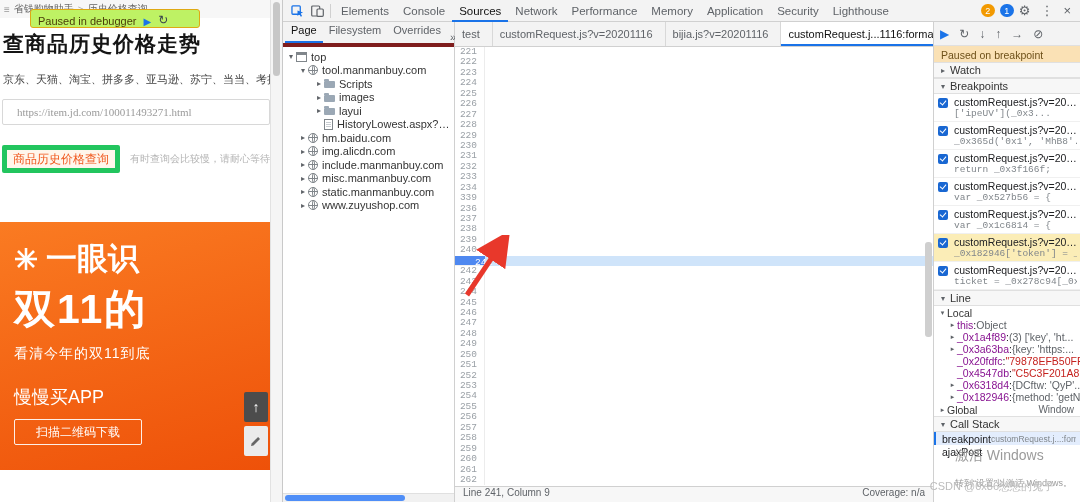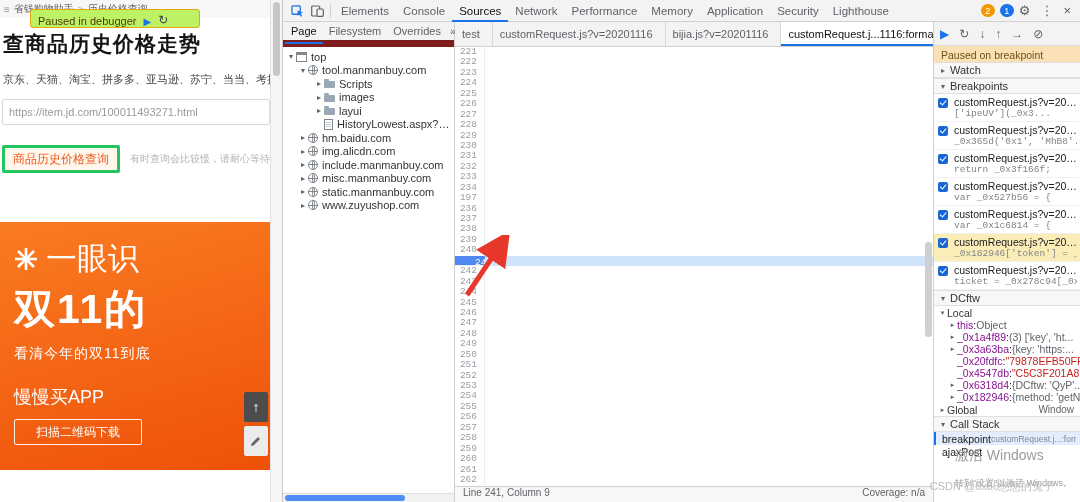--- a/index.html
+++ b/index.html
@@ -10,26 +10,26 @@
   
   .page-pane{width:283px;flex:none;position:relative;background:#fff;border-right:1px solid #c9c9c9;overflow:hidden}
   .crumbs{height:18px;background:#f7f7f7;display:flex;align-items:center;gap:4px;padding-left:4px;font-size:10px;color:#666}
   .crumb-ic{color:#999;font-size:10px}
   .crumbs .sep{color:#aaa}
   .paused-pill{position:absolute;left:30px;top:9px;width:170px;height:19px;background:#bef264;border:1px solid #dfa914;border-radius:3px;display:flex;align-items:flex-end;gap:7px;padding:0 7px;font-size:11px;color:#4a3c08;z-index:6}
   .pp-play{color:#1a73e8;font-size:10px}
   .pp-step{color:#39434e;font-size:12px}
   .page-title{margin:12px 0 0 3px;font-size:21px;font-weight:bold;color:#151515;letter-spacing:1px}
   .sites{margin:14px 0 0 3px;font-size:11px;color:#444;white-space:nowrap;overflow:hidden}
-  .url-input{display:block;margin:12px 0 0 2px;width:268px;height:26px;border:1px solid #d8d8d8;border-radius:2px;font-size:11px;color:#9a9a9a;padding:0 6px;background:#fff;font-family:Liberation Sans, sans-serif}
+  .url-input{display:block;margin:12px 0 0 2px;width:268px;height:26px;border:1px solid #d8d8d8;border-radius:2px;font-size:11px;color:#9a9a9a;padding:0 14px;background:#fff;font-family:Liberation Serif, serif}
   .qrow{margin:20px 0 0 2px;display:flex;align-items:center;gap:10px}
-  .qbtn{width:118px;height:28px;background:#fff6ec;border:3px solid #22c55e;color:#f0571d;font-size:12px;border-radius:2px;font-family:"Liberation Sans",sans-serif}
+  .qbtn{width:118px;height:28px;background:#fff6ec;border:5px solid #22c55e;color:#f0571d;font-size:12px;border-radius:2px;font-family:"Liberation Sans",sans-serif}
   .qhint{font-size:10px;color:#b5b5b5}
   .promo{position:absolute;left:0;top:222px;width:270px;height:248px;background:linear-gradient(165deg,#fa7b22,#ee5109);color:#fff;padding:16px 0 0 14px;overflow:hidden}
-  .p1{display:flex;align-items:center;gap:8px;font-size:31px;font-weight:normal}
+  .p1{display:flex;align-items:center;gap:8px;font-size:31px;font-weight:bold}
   .p2{font-size:41px;font-weight:800;margin-top:2px;letter-spacing:2px}
   .p3{font-size:14px;margin-top:8px;letter-spacing:1px}
   .p4{font-size:18px;margin-top:22px}
   .pbtn{margin-top:10px;width:128px;height:26px;line-height:24px;text-align:center;border:1px solid rgba(255,255,255,.9);font-size:12px;border-radius:2px}
   .fab{position:absolute;right:14px;width:24px;height:30px;display:flex;align-items:center;justify-content:center;border-radius:2px;z-index:7}
   .fab-top{top:392px;background:#4c4c4c;color:#fff;font-size:14px}
   .fab-edit{top:426px;background:#ebebeb;color:#555}
   .page-scrollbar{position:absolute;right:0;top:0;bottom:0;width:12px;background:#f5f5f5;border-left:1px solid #e2e2e2;z-index:8}
   .page-scrollbar .thumb{position:absolute;top:2px;left:2px;width:7px;height:74px;background:#c7c7c7;border-radius:4px}
 
@@ -41,21 +41,21 @@
   .dt-tab{font-size:11.5px;color:#5f6368;padding:0 7px;height:22px;line-height:22px;display:inline-block;white-space:nowrap}
   .dt-tab.active{color:#111;box-shadow:inset 0 -2px 0 #1a73e8}
   .badge{min-width:14px;height:13px;border-radius:7px;color:#fff;font-size:9px;display:flex;align-items:center;justify-content:center;padding:0 4px;margin-left:5px}
   .badge.warn{background:#f29900}
   .badge.issue{background:#1a73e8}
   .tb-glyph{color:#5f6368;font-size:13px;padding:0 5px}
   .dt-body{flex:1;display:flex;min-height:0}
 
   
   .navigator{width:172px;flex:none;border-right:1px solid #d0d0d0;display:flex;flex-direction:column;position:relative;background:#fff}
-  .nav-tabs{height:25px;flex:none;border-bottom:7px solid #7f1d1d;display:flex;align-items:center;background:#f3f3f3;padding-left:2px}
+  .nav-tabs{height:25px;flex:none;border-bottom:4px solid #7f1d1d;display:flex;align-items:flex-end;background:#f3f3f3;padding-left:2px}
   .nav-tab{font-size:11px;color:#5f6368;padding:0 6px;line-height:25px;white-space:nowrap}
   .nav-tab.active{color:#111;box-shadow:inset 0 -2px 0 #1a73e8}
   .overflow{color:#5f6368;font-size:11px;padding:0 3px}
   .kebab{margin-left:auto;color:#5f6368;padding:0 5px;font-size:11px}
   .tree{flex:1;overflow:hidden;padding-top:3px}
   .tree-item{display:flex;align-items:center;height:13.5px;font-size:11px;color:#333;white-space:nowrap}
   .arr{width:10px;text-align:center;color:#5f6368;font-size:8px;flex:none}
   .ind0{padding-left:3px}.ind1{padding-left:15px}.ind2{padding-left:31px}
   .tl{overflow:hidden;text-overflow:ellipsis}
   .ti{width:11px;height:10px;margin-right:4px;position:relative;flex:none}
@@ -391,21 +391,21 @@
                   
                 </span>
               </div>
               <div class="cl">
                 <span class="g">234</span>
                 <span class="t">
                   
                 </span>
               </div>
               <div class="cl">
-                <span class="g">197</span>
+                <span class="g">339</span>
                 <span class="t">
                   
                 </span>
               </div>
               <div class="cl">
                 <span class="g">236</span>
                 <span class="t">
                   
                 </span>
               </div>
@@ -641,21 +641,21 @@
             </div>
             <div class="bp">
               <span class="cb"></span>
               <span class="bp-file">customRequest.js?v=202011...</span>
               <div class="bp-snip">ticket = _0x278c94[_0x3...</div>
             </div>
           </div>
 
         <div class="sec-h">
           <span class="arr">▾</span>
-          <span>DCftw</span>
+          <span>Line</span>
         </div>
         <div class="scope-sub">
           <span class="arr">▾</span>
           <span>Local</span>
         </div>
         <div>
 
         <div class="sv">
               <span class="arr">▸</span>
               <span class="sv-name">this</span>

